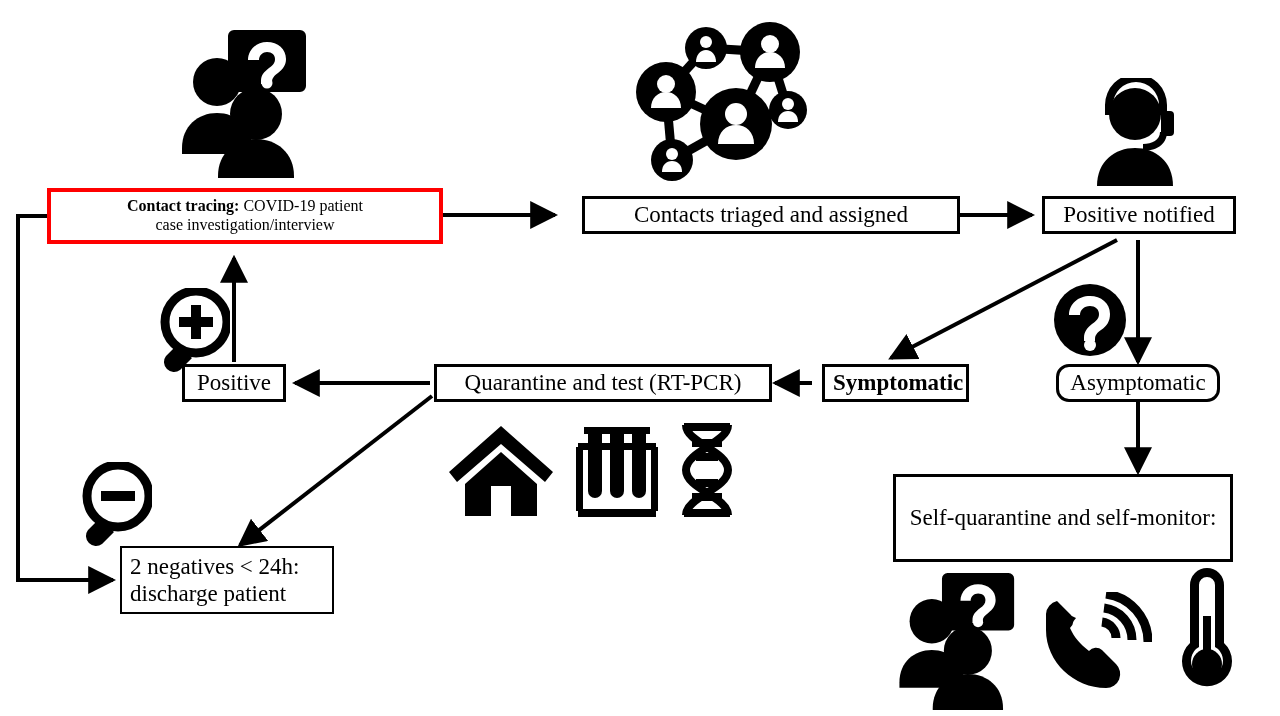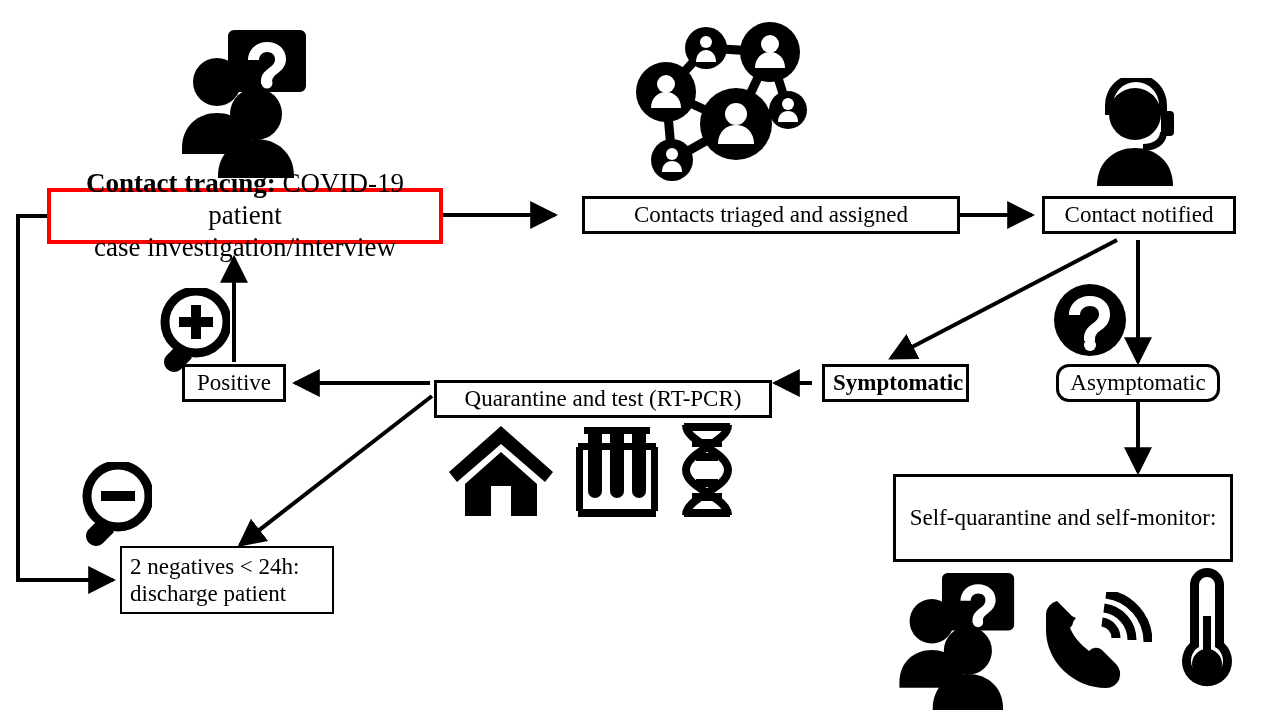--- a/index.html
+++ b/index.html
@@ -28,21 +28,21 @@
     align-items: center;
     justify-content: center;
     text-align: center;
     line-height: 1.18;
     font-size: 23px;
     z-index: 5;
     padding: 2px 8px;
   }
   .box.red {
     border: 4px solid #ff0000;
-    font-size: 27px;
+    font-size: 16px;
   }
   .box.thin {
     border-width: 2px;
   }
   .box .inner { width: 100%; }
   .box.left-text {
     justify-content: flex-start;
     text-align: left;
   }
   
@@ -100,32 +100,32 @@
       <span style="font-weight:bold;">Contact tracing:</span><span> COVID-19 patient</span><br>
       <span>case investigation/interview</span>
     </div>
   </div>
 
   <div class="box" style="left:566px; top:196px; width:378px; height:38px;margin-left:16px;">
     <span class="inner">Contacts triaged and assigned</span>
   </div>
 
   <div class="box" style="left:1042px; top:196px; width:194px; height:38px;">
-    <span class="inner">Contact notified</span>
+    <span class="inner">Positive notified</span>
   </div>
 
   <div class="box" style="left:822px; top:364px; width:147px; height:38px;font-weight:bold;">
     <span class="inner">Symptomatic</span>
   </div>
 
   <div class="box" style="left:1056px; top:364px; width:164px; height:38px;border-radius:13px;">
     <span class="inner">Asymptomatic</span>
   </div>
 
-  <div class="box" style="left:434px; top:364px; width:338px; height:38px;margin-top:16px;">
+  <div class="box" style="left:434px; top:364px; width:338px; height:38px;">
     <span class="inner">Quarantine and test (RT-PCR)</span>
   </div>
 
   <div class="box" style="left:182px; top:364px; width:104px; height:38px;">
     <span class="inner">Positive</span>
   </div>
 
   <div class="box thin left-text" style="left:120px; top:546px; width:214px; height:68px;">
     <div class="inner">
       <span>2 negatives &lt; 24h:</span><br>

